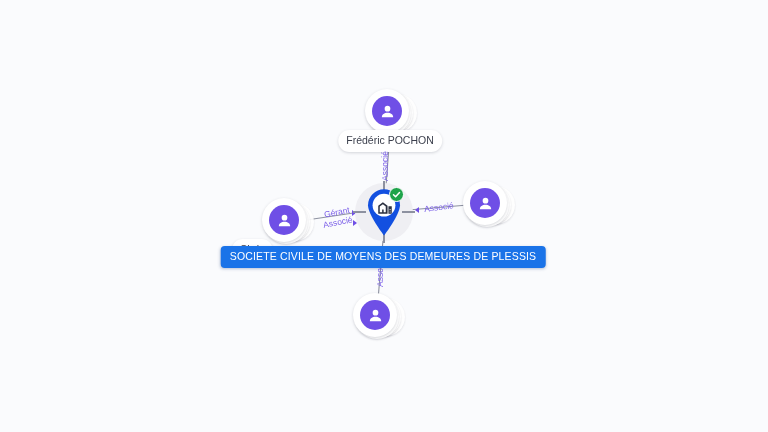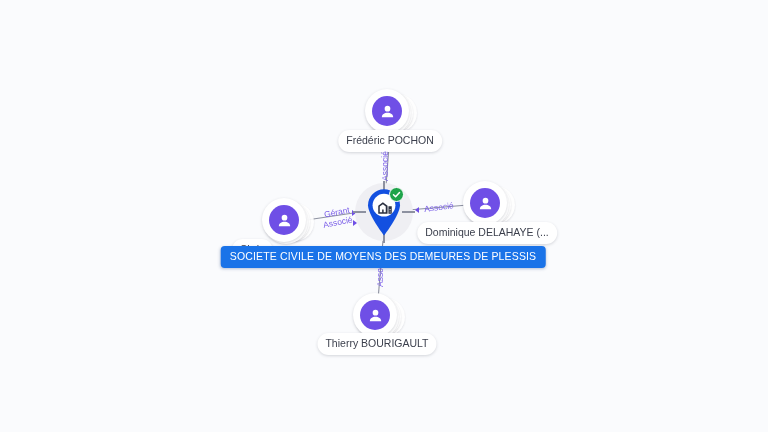--- a/index.html
+++ b/index.html
@@ -214,38 +214,36 @@
       <div class="avatar-ring">
         <div class="avatar">
           <svg width="17" height="17" viewBox="0 0 24 24" fill="#ffffff">
             <circle cx="12" cy="8" r="4"></circle>
             <path d="M4 20c0-4.2 3.6-6.4 8-6.4s8 2.2 8 6.4z"></path>
           </svg>
         </div>
       </div>
     </div>
   </div>
-  <div class="node-label" style="left:487px; top:222px;">Dominique DELAHAYE (...</div>
 
   <div class="node" style="left:377px; top:317px;">
     <div class="stack">
       <div class="stack-card c3"></div>
       <div class="stack-card c2"></div>
       <div class="stack-card c1"></div>
       <div class="avatar-ring">
         <div class="avatar">
           <svg width="17" height="17" viewBox="0 0 24 24" fill="#ffffff">
             <circle cx="12" cy="8" r="4"></circle>
             <path d="M4 20c0-4.2 3.6-6.4 8-6.4s8 2.2 8 6.4z"></path>
           </svg>
         </div>
       </div>
     </div>
   </div>
-  <div class="node-label" style="left:377px; top:333px;">Thierry BOURIGAULT</div>
 
   <div class="node" style="left:286px; top:222px;">
     <div class="stack">
       <div class="stack-card c3"></div>
       <div class="stack-card c2"></div>
       <div class="stack-card c1"></div>
       <div class="avatar-ring">
         <div class="avatar">
           <svg width="17" height="17" viewBox="0 0 24 24" fill="#ffffff">
             <circle cx="12" cy="8" r="4"></circle>

